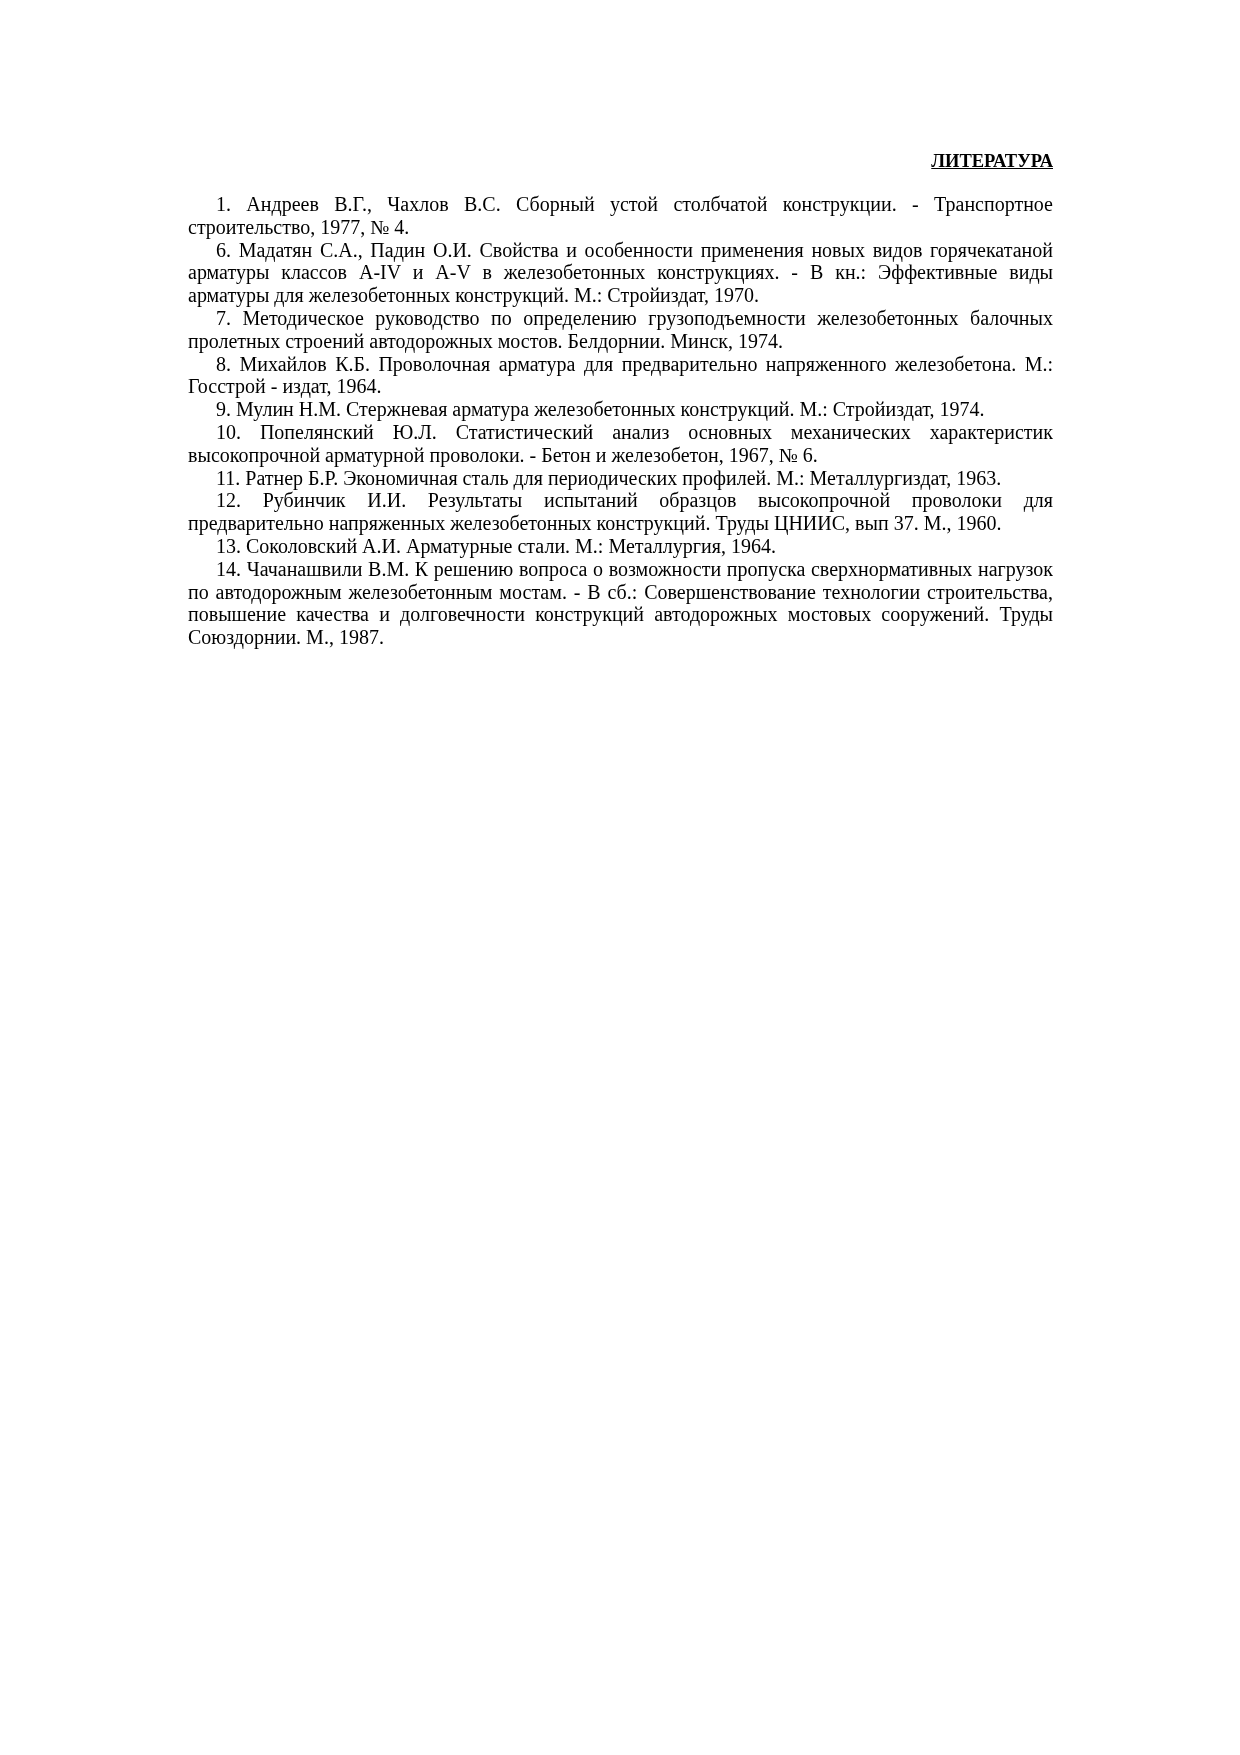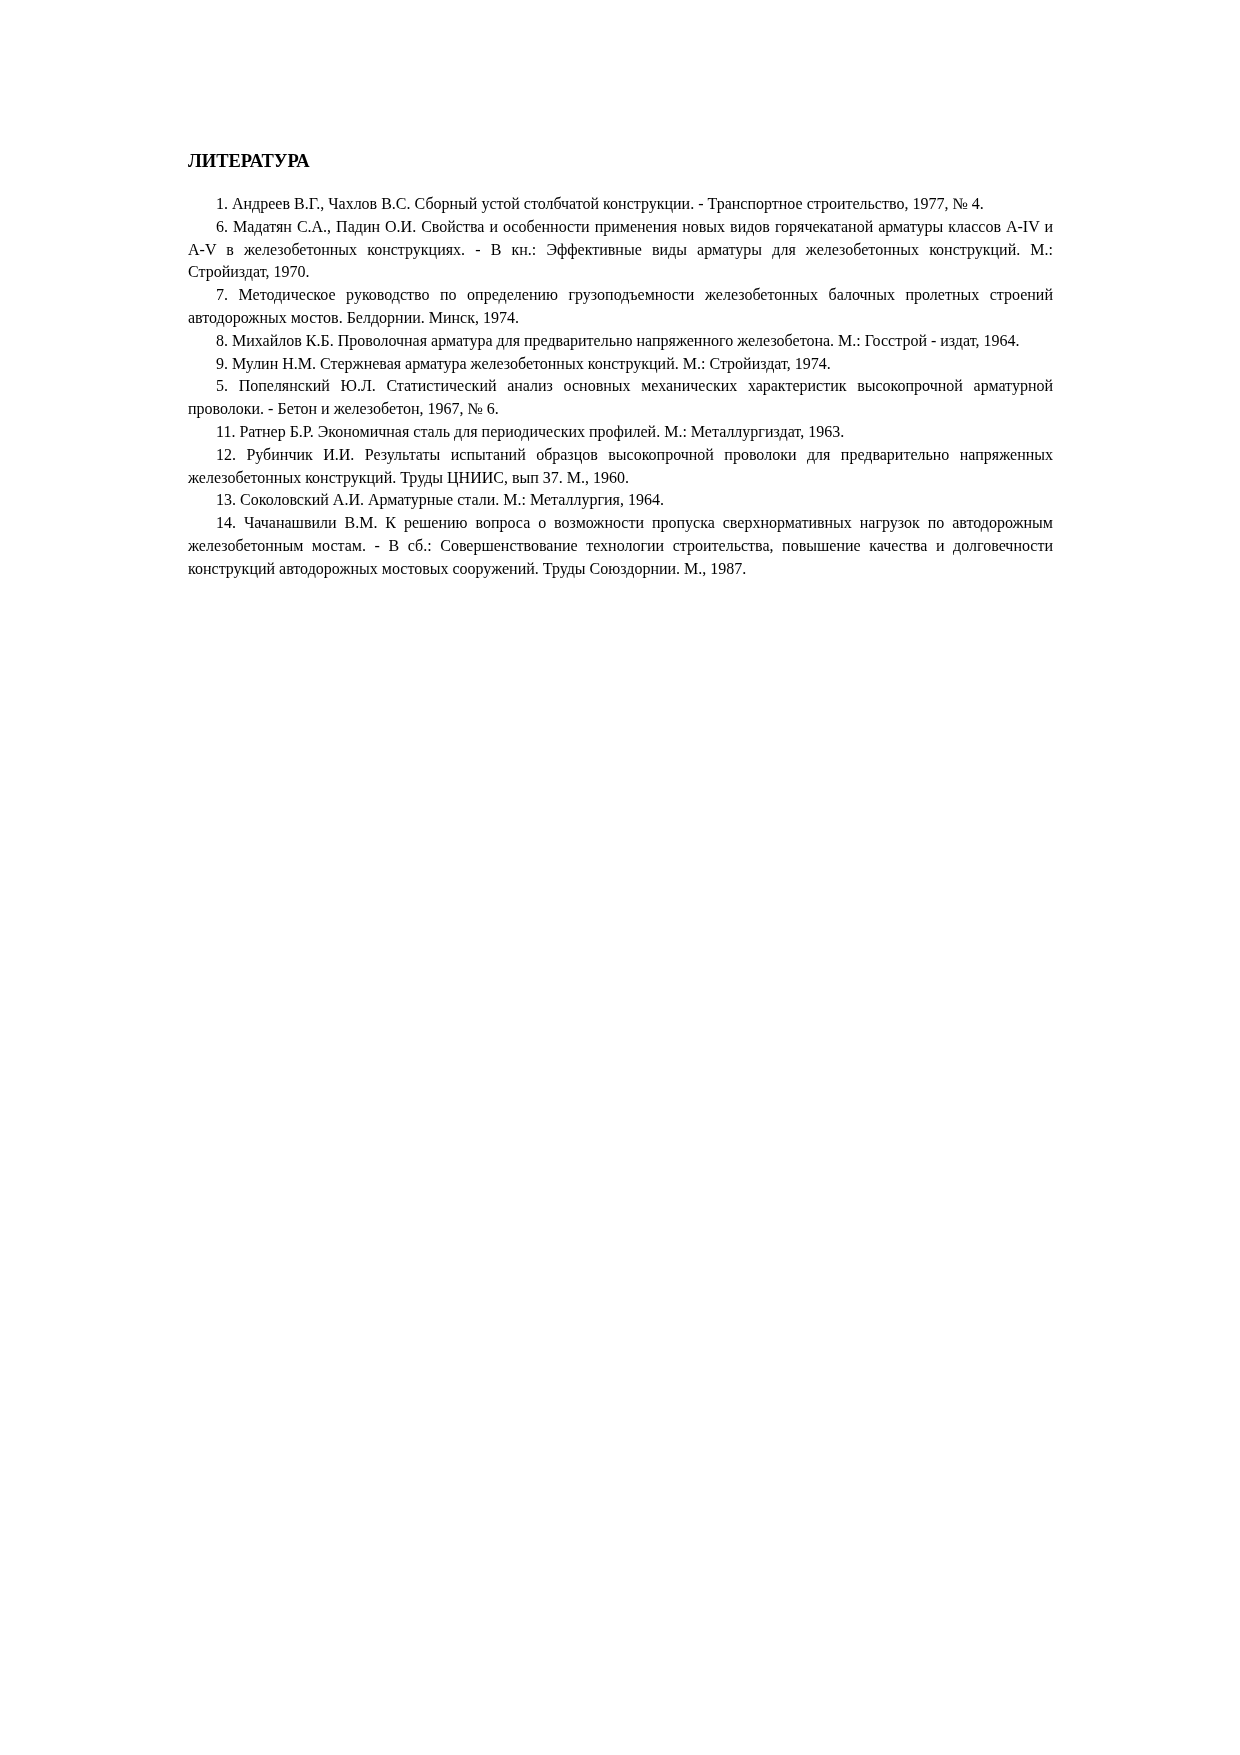--- a/index.html
+++ b/index.html
@@ -15,51 +15,52 @@
       font-family: "Liberation Serif", "DejaVu Serif", serif;
       color: #000000;
     }
     .page {
       position: absolute;
       left: 188px;
       top: 148px;
       width: 865px;
     }
     .title {
-      text-align: left;
+      text-align: right;
       font-weight: bold;
       font-size: 18.5px;
       line-height: 26px;
       margin: 0 0 19px 0;
       letter-spacing: 0;
+      text-decoration: underline;
     }
     .refs {
       margin: 0;
       padding: 0;
       list-style: none;
     }
     .ref {
-      font-size: 16px;
+      font-size: 20px;
       line-height: 22.8px;
       text-align: justify;
       text-indent: 28px;
       margin: 0;
       hyphens: none;
     }
   </style>
 </head>
 <body>
 
 <div class="page">
   <h1 class="title">ЛИТЕРАТУРА</h1>
   <ol class="refs">
     <li class="ref">1. Андреев В.Г., Чахлов В.С. Сборный устой столбчатой конструкции. - Транспортное строительство, 1977, № 4.</li>
     <li class="ref">6. Мадатян С.А., Падин О.И. Свойства и особенности применения новых видов горячекатаной арматуры классов А-IV и А-V в железобетонных конструкциях. - В кн.: Эффективные виды арматуры для железобетонных конструкций. М.: Стройиздат, 1970.</li>
     <li class="ref">7. Методическое руководство по определению грузоподъемности железобетонных балочных пролетных строений автодорожных мостов. Белдорнии. Минск, 1974.</li>
     <li class="ref">8. Михайлов К.Б. Проволочная арматура для предварительно напряженного железобетона. М.: Госстрой - издат, 1964.</li>
     <li class="ref">9. Мулин Н.М. Стержневая арматура железобетонных конструкций. М.: Стройиздат, 1974.</li>
-    <li class="ref">5. Попелянский Ю.Л. Статистический анализ основных механических характеристик высокопрочной арматурной проволоки. - Бетон и железобетон, 1967, № 6.</li>
+    <li class="ref">10. Попелянский Ю.Л. Статистический анализ основных механических характеристик высокопрочной арматурной проволоки. - Бетон и железобетон, 1967, № 6.</li>
     <li class="ref">11. Ратнер Б.Р. Экономичная сталь для периодических профилей. М.: Металлургиздат, 1963.</li>
     <li class="ref">12. Рубинчик И.И. Результаты испытаний образцов высокопрочной проволоки для предварительно напряженных железобетонных конструкций. Труды ЦНИИС, вып 37. М., 1960.</li>
     <li class="ref">13. Соколовский А.И. Арматурные стали. М.: Металлургия, 1964.</li>
     <li class="ref">14. Чачанашвили В.М. К решению вопроса о возможности пропуска сверхнормативных нагрузок по автодорожным железобетонным мостам. - В сб.: Совершенствование технологии строительства, повышение качества и долговечности конструкций автодорожных мостовых сооружений. Труды Союздорнии. М., 1987.</li>
   </ol>
 </div>
 
 </body></html>

